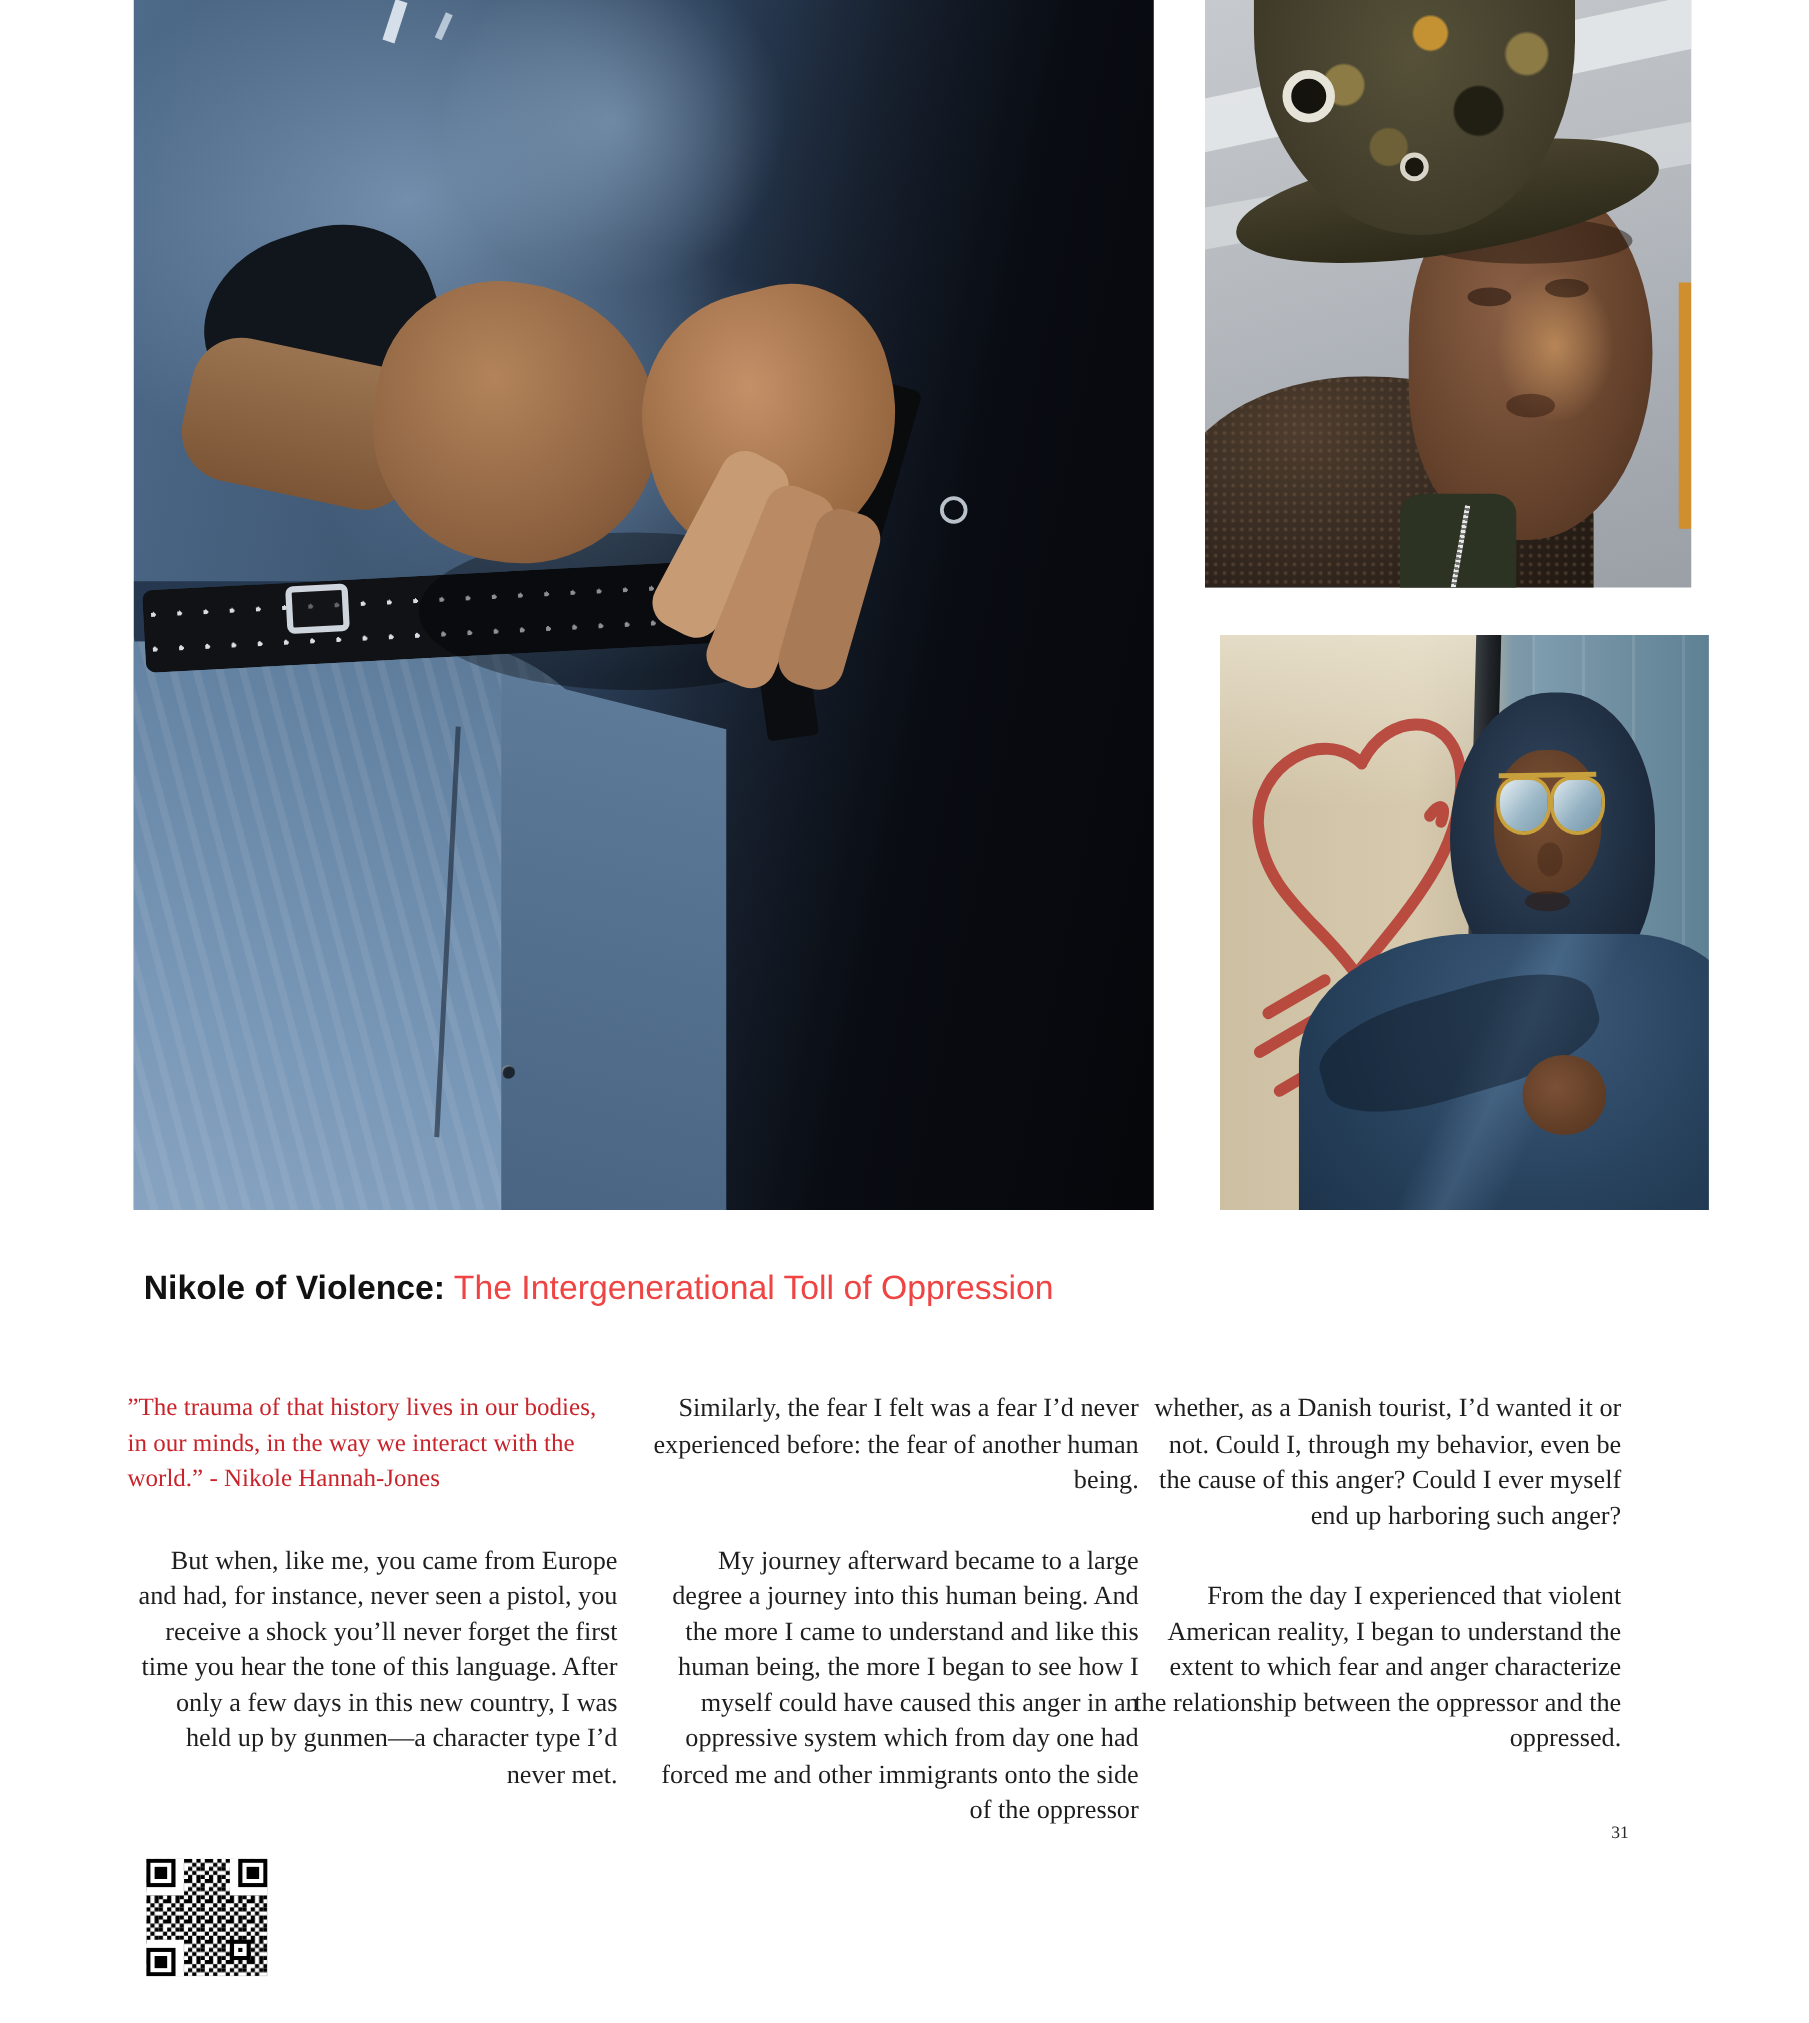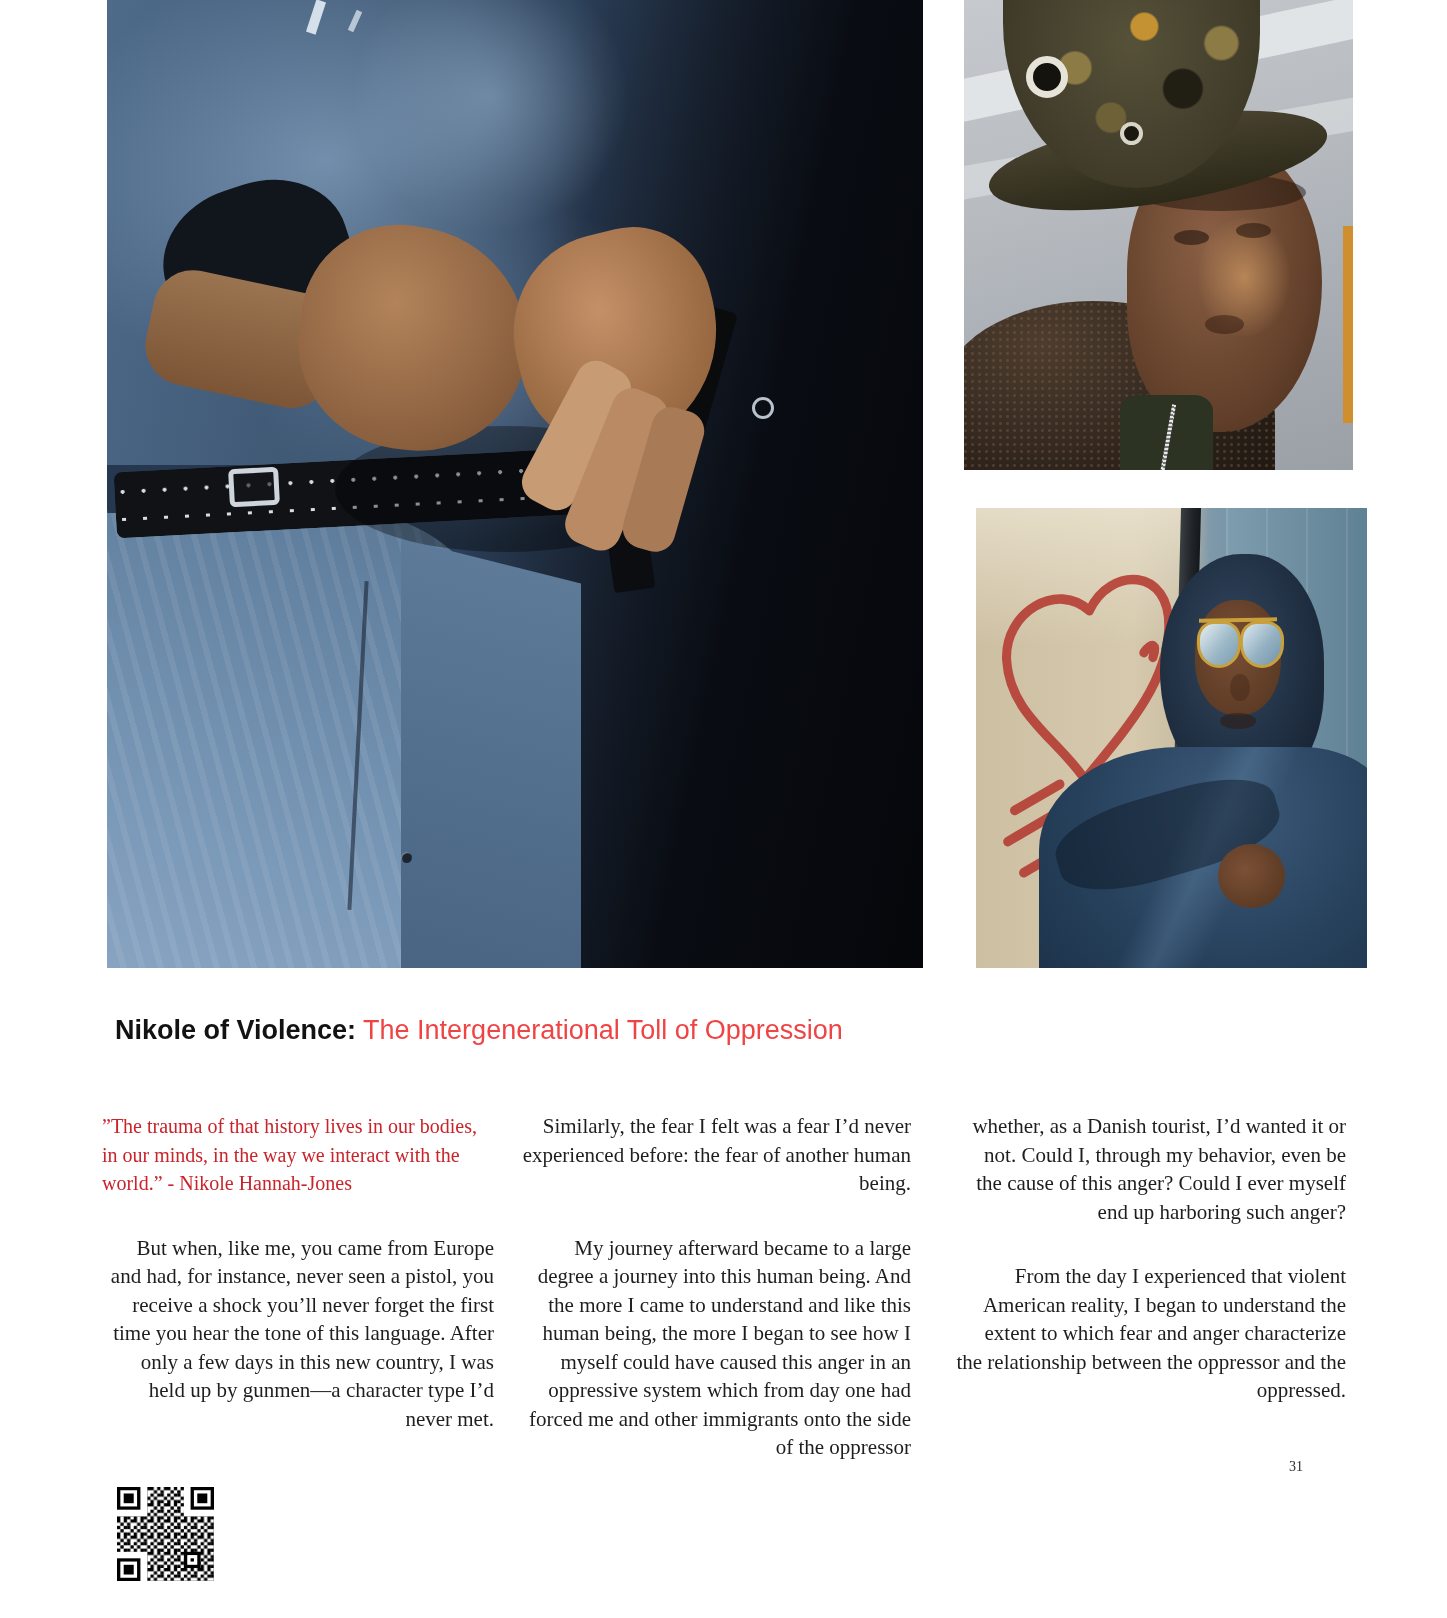--- a/index.html
+++ b/index.html
@@ -114,21 +114,21 @@
   .pb-armfold{left:20%;top:62%;width:58%;height:18%;border-radius:40%;transform:rotate(-16deg);
     background:rgba(10,20,32,.45);}
   .pb-hand{left:62%;top:73%;width:17%;height:14%;border-radius:50%;
     background:radial-gradient(at 40% 40%,#7b5136,#5a3822 80%);}
 
   
   .headline{position:absolute;left:115px;top:1012px;margin:0;font-family:"Liberation Sans",sans-serif;
     font-size:27px;line-height:36px;font-weight:700;color:#121212;white-space:nowrap;}
   .headline .t-reg{font-weight:400;color:#ef4444;margin-left:7px;}
   .col{position:absolute;top:1112px;width:392px;}
-  .col1{left:102px}.col2{left:519px}.col3{left:954px}
+  .col1{left:102px}.col2{left:519px}.col3{left:905px}
   p.body{margin:0 0 36px;font-size:21px;line-height:28.5px;color:#1e1e1e;text-align:right;}
   p.pullquote{margin:0 0 36px;font-family:Liberation Serif, serif;font-size:20px;line-height:28.5px;
     color:#c9242b;}
   #qr-code{position:absolute;left:117px;top:1487px;width:97px;height:94px;}
   #caption-box{position:absolute;left:244px;top:1476px;width:250px;height:113px;border:2px solid #f2bdbd;
     box-sizing:border-box;padding:8px 8px 0 10px;}
   #caption-box p{margin:0;font-family:"Liberation Sans",sans-serif;font-size:19px;line-height:29px;color:#141414;}
   #page-number{position:absolute;left:1289px;top:1459px;font-family:"Liberation Serif",serif;
     font-size:14px;color:#2a2a2a;}
 </style>

